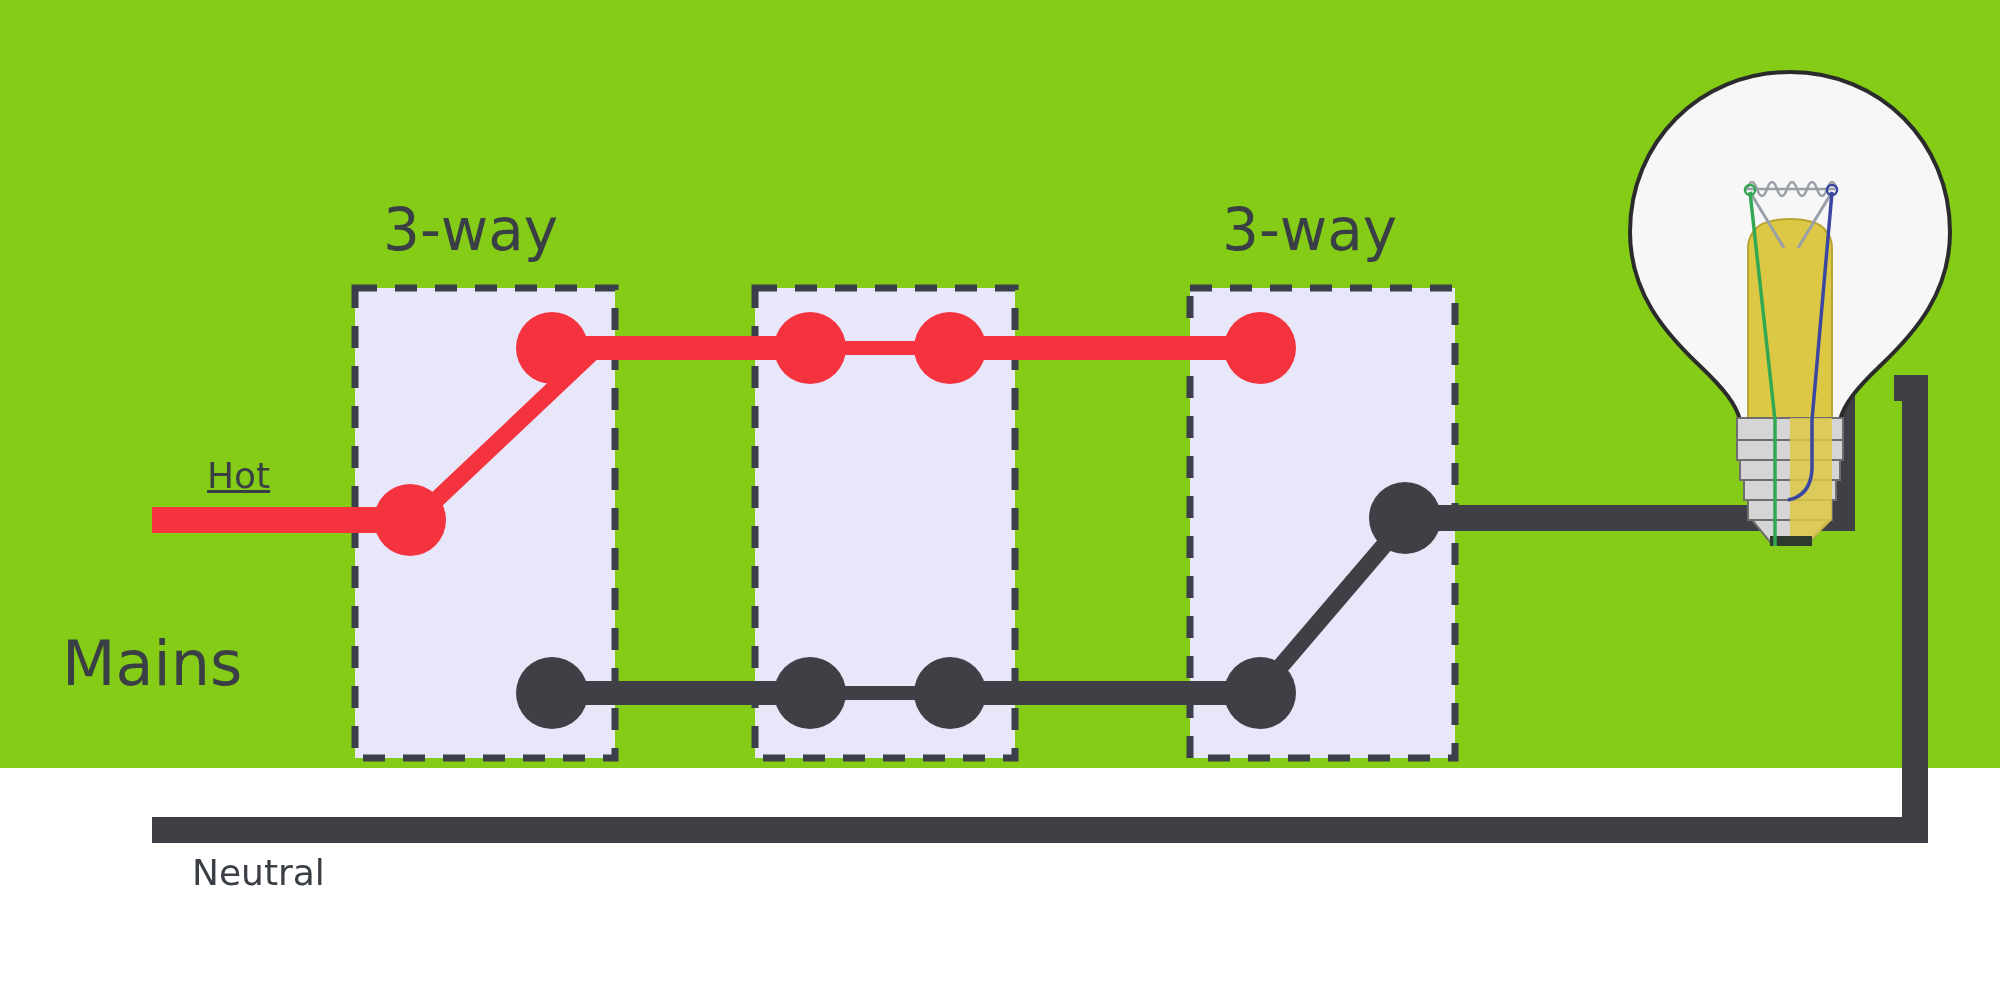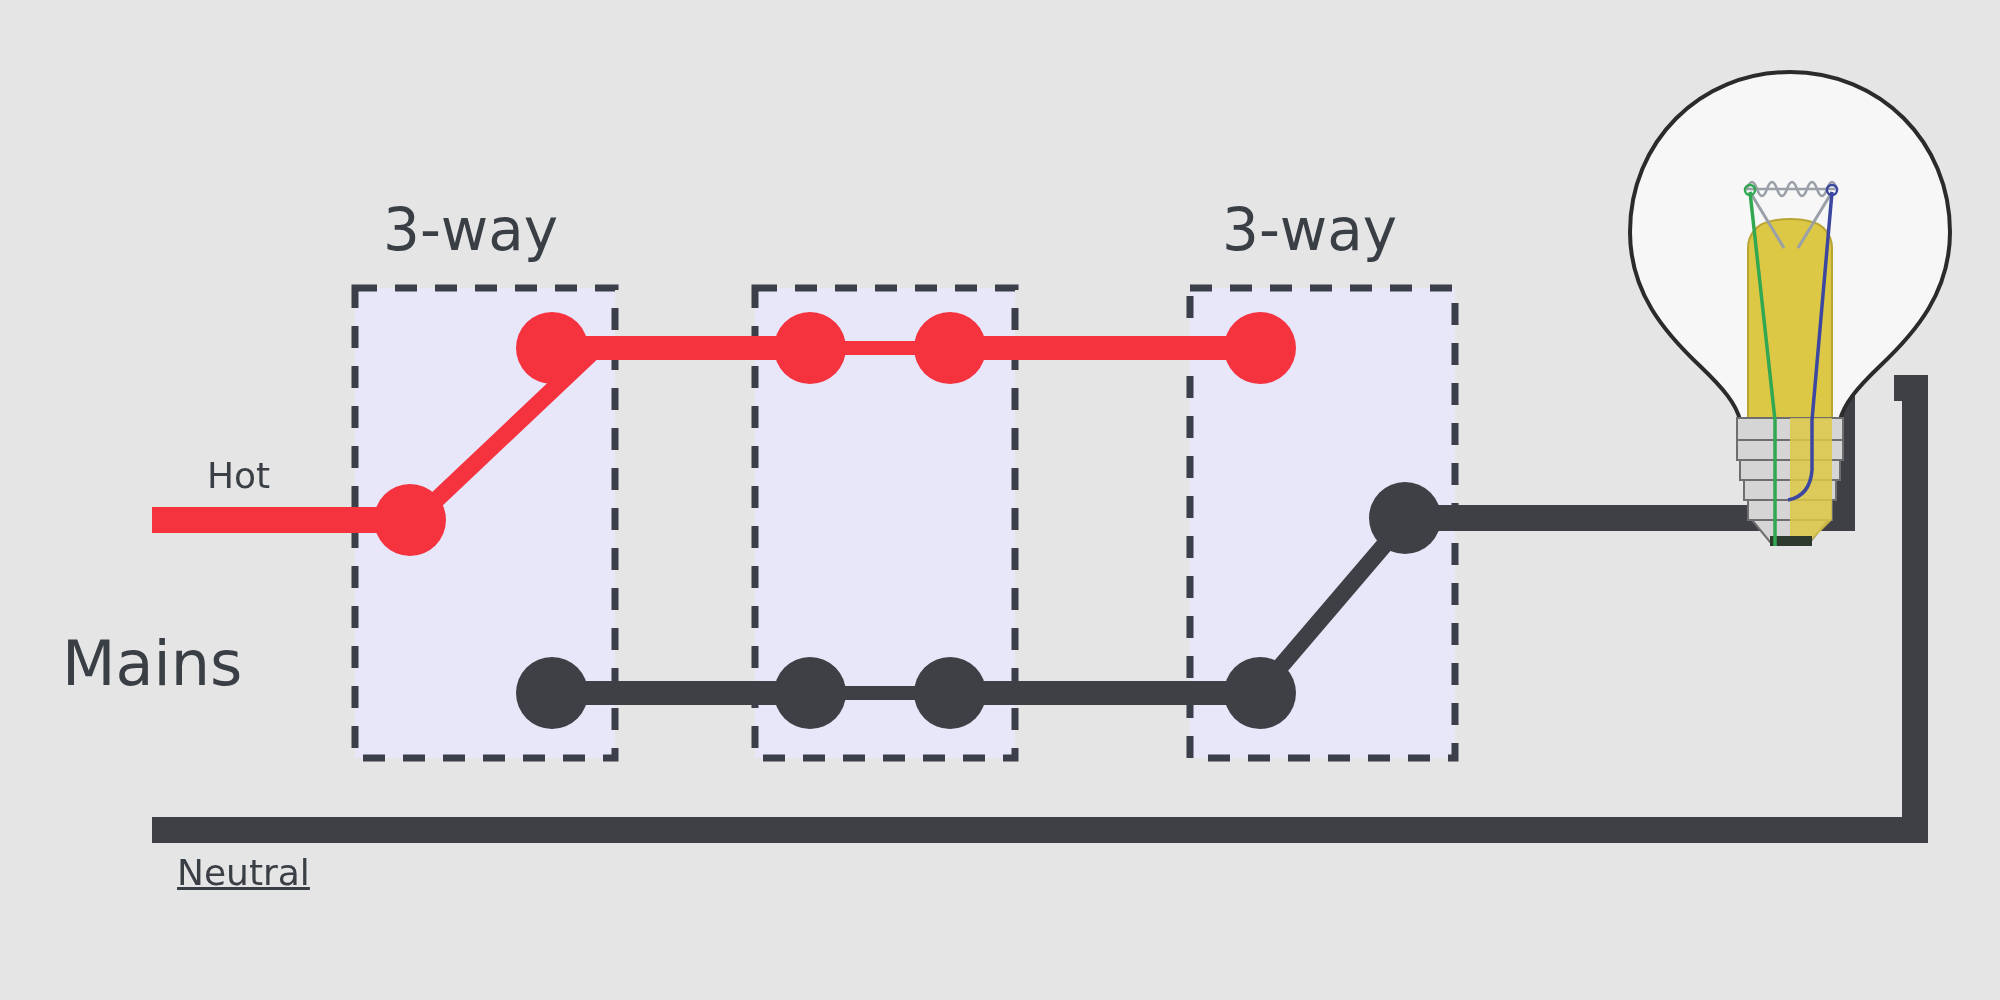--- a/index.html
+++ b/index.html
@@ -1,19 +1,19 @@
 <!DOCTYPE html>
 <html><head>
 <meta charset="utf-8">
 <title>Wiring Diagram</title>
 <style>
   html,body{margin:0;padding:0;background:#ffffff;}
   body{width:2000px;height:1000px;overflow:hidden;
        font-family:"DejaVu Sans","Liberation Sans",sans-serif;}
-  #stage{position:relative;width:2000px;height:1000px;background:#e5e5e5;}
+  #stage{position:relative;width:2000px;height:768px;background:#84cc16;}
   #stage svg{position:absolute;top:0;left:0;}
   .lbl{position:absolute;color:#3a3f46;white-space:nowrap;}
   .sw-label{font-size:58px;}
   .mains-label{font-size:62px;}
   .small-label{font-size:36px;}
 </style>
 </head>
 <body>
 
 <div id="stage">
@@ -125,17 +125,17 @@
     </g>
   </svg>
 
   <div class="lbl sw-label" style="left:383px; top:196px;">3-way</div>
 
 
   <div class="lbl sw-label" style="left:1222px; top:196px;">3-way</div>
 
   <div class="lbl mains-label" style="left:62px; top:627px;">Mains</div>
 
-  <div class="lbl small-label" style="left:207px; top:455px;">Hot</div>
+  <div class="lbl small-label" style="left:207px; top:455px;text-decoration:underline;">Hot</div>
 
-  <div class="lbl small-label" style="left:177px; top:852px;text-decoration:underline;">Neutral</div>
+  <div class="lbl small-label" style="left:192px; top:852px;">Neutral</div>
 
 </div>
 
 </body></html>

